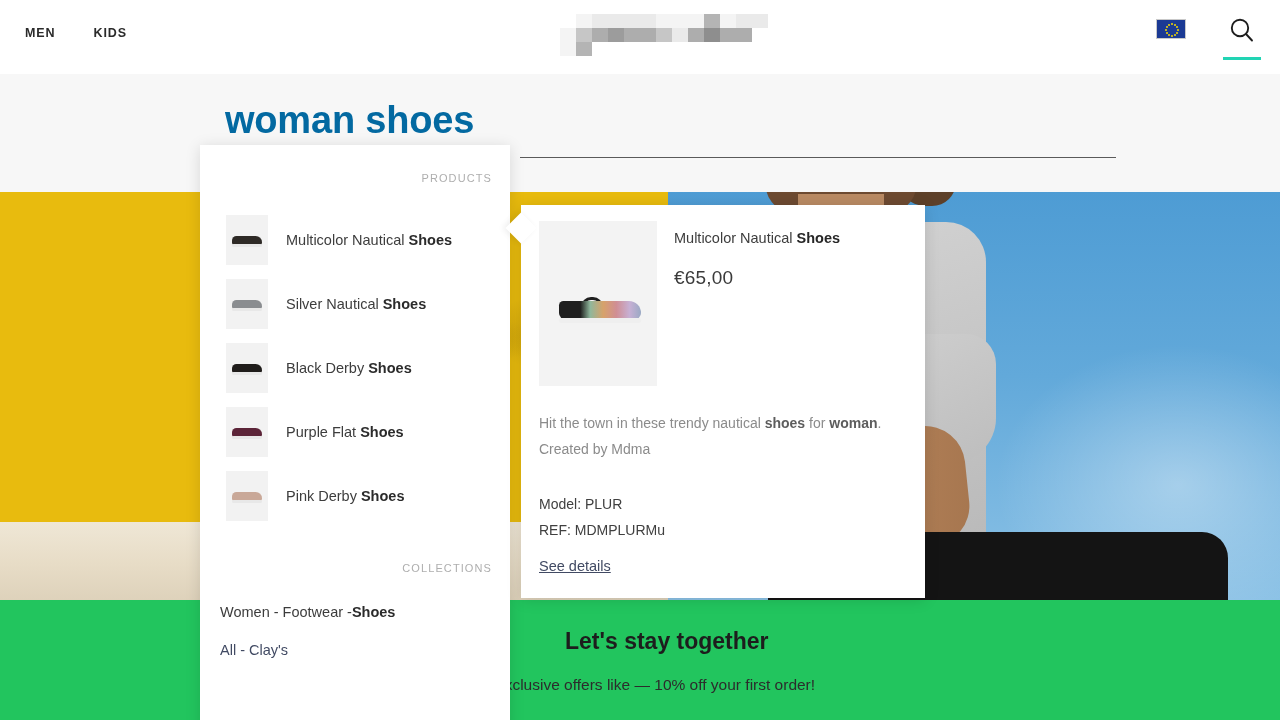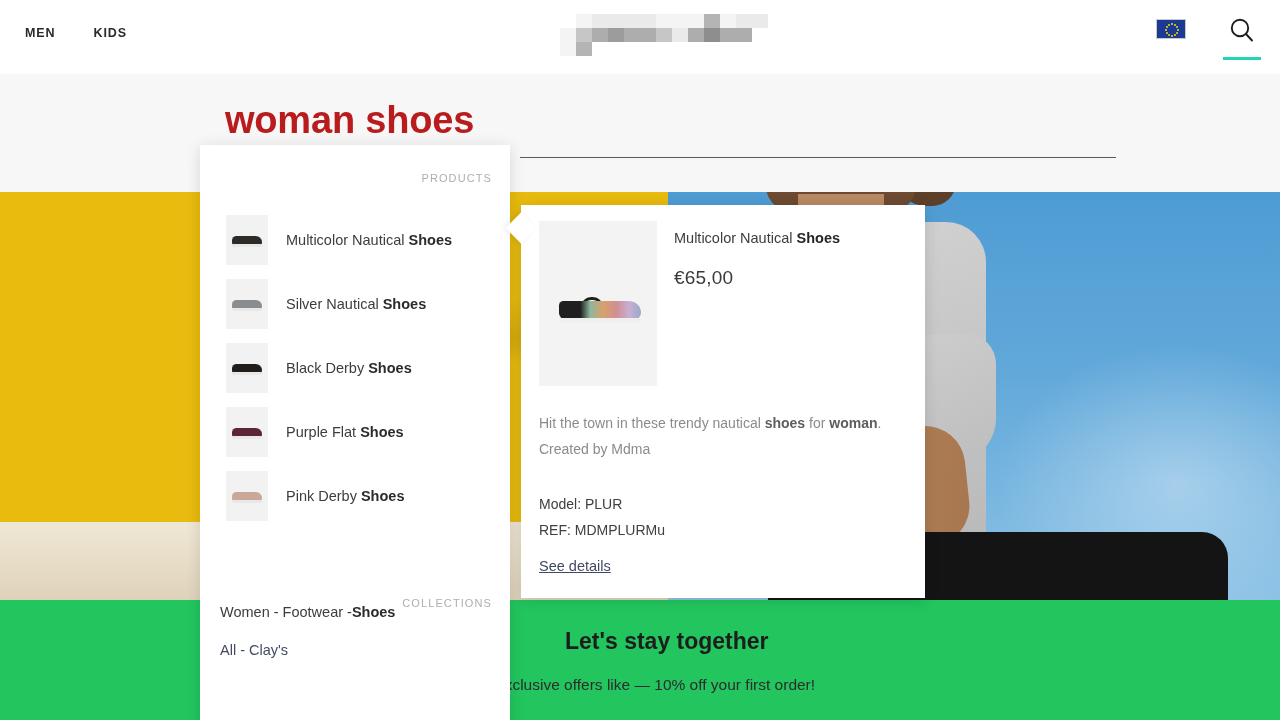--- a/index.html
+++ b/index.html
@@ -111,21 +111,21 @@
     height: 118px;
     background: #f7f7f7;
     z-index: 20;
   }
   .search-term {
     position: absolute;
     left: 225px;
     top: 22px;
     font-size: 38px;
     font-weight: 600;
-    color: #b91c1c;
+    color: #0369a1;
     letter-spacing: -0.2px;
     line-height: 48px;
     white-space: nowrap;
   }
   .search-rule {
     position: absolute;
     left: 520px;
     top: 83px;
     width: 596px;
     height: 1px;
@@ -297,21 +297,21 @@
   }
   .dd-section-label {
     position: absolute;
     right: 18px;
     font-size: 11px;
     letter-spacing: 1.1px;
     color: #aeaeae;
     font-weight: 400;
   }
   .label-products { top: 27px; }
-  .label-collections { top: 417px; margin-top: 35px; }
+  .label-collections { top: 417px; }
 
   .product-list {
     position: absolute;
     left: 0; top: 63px;
     width: 310px;
   }
   .product-item {
     display: flex;
     align-items: center;
     height: 64px;

